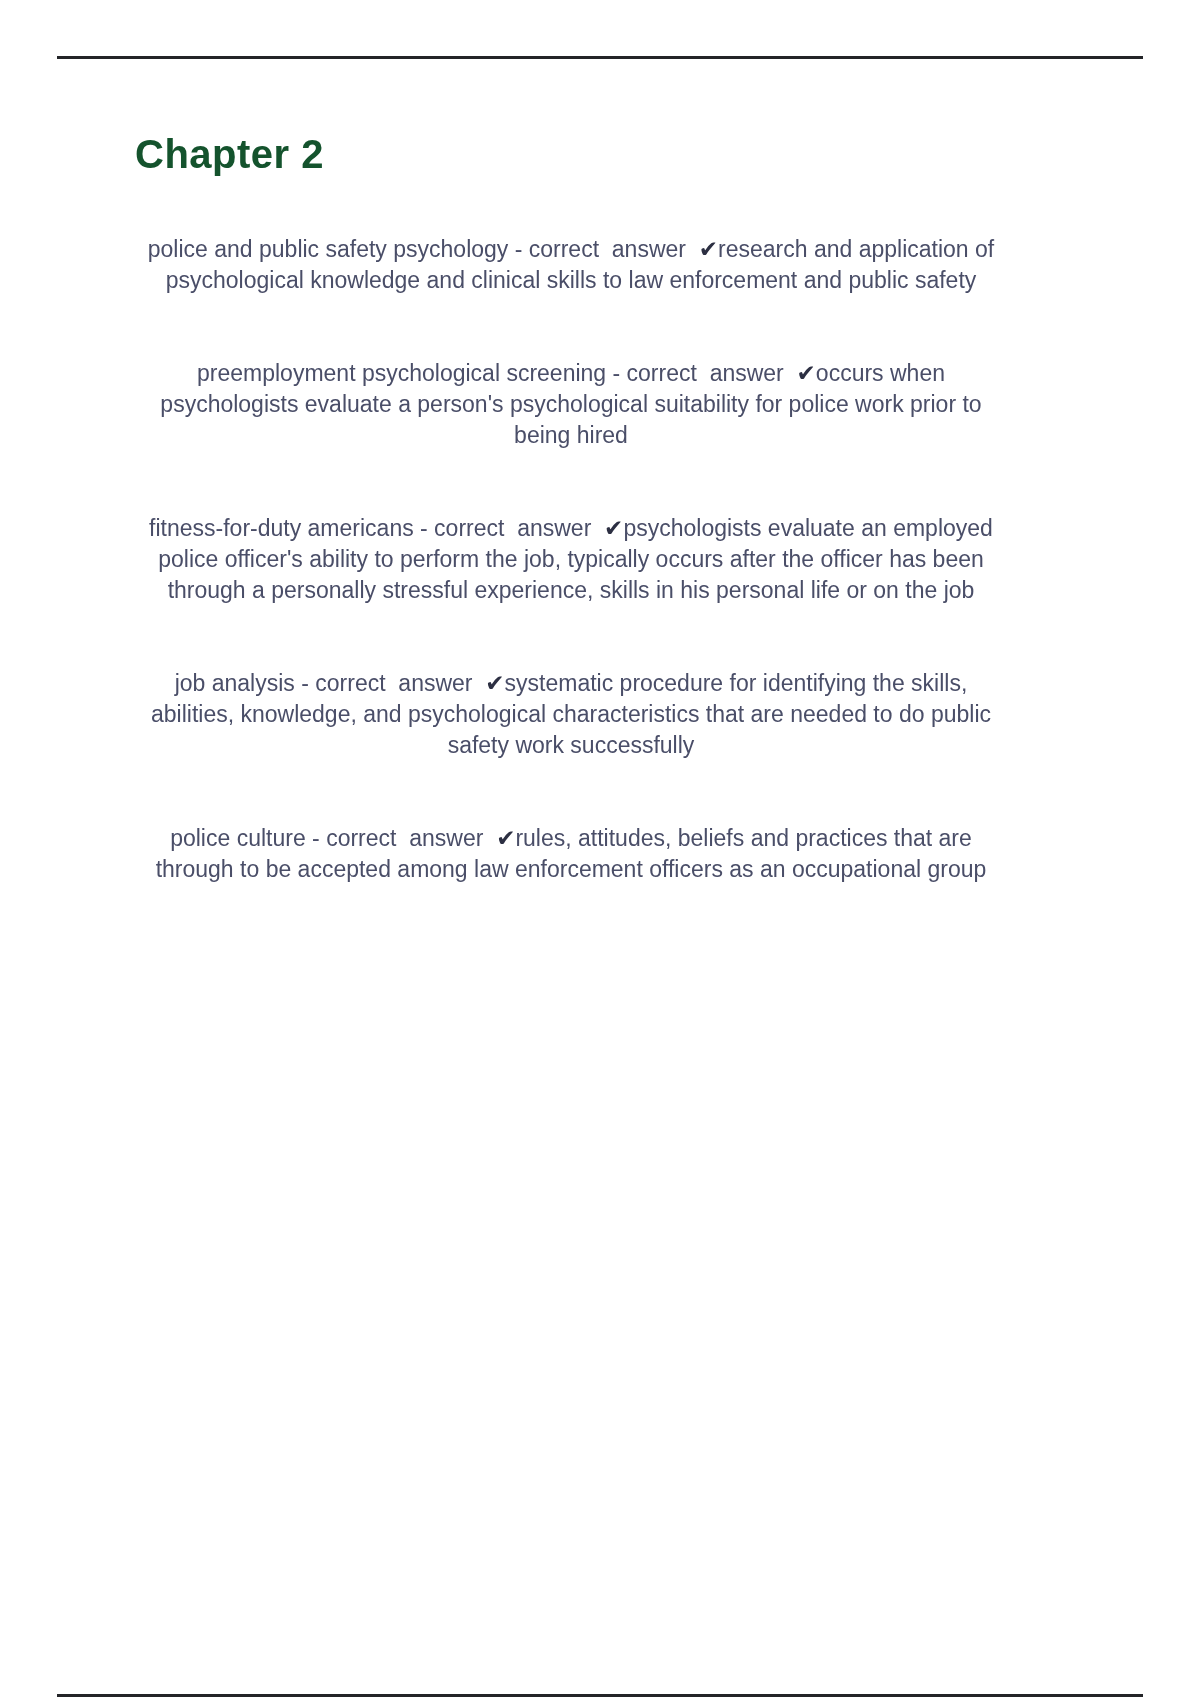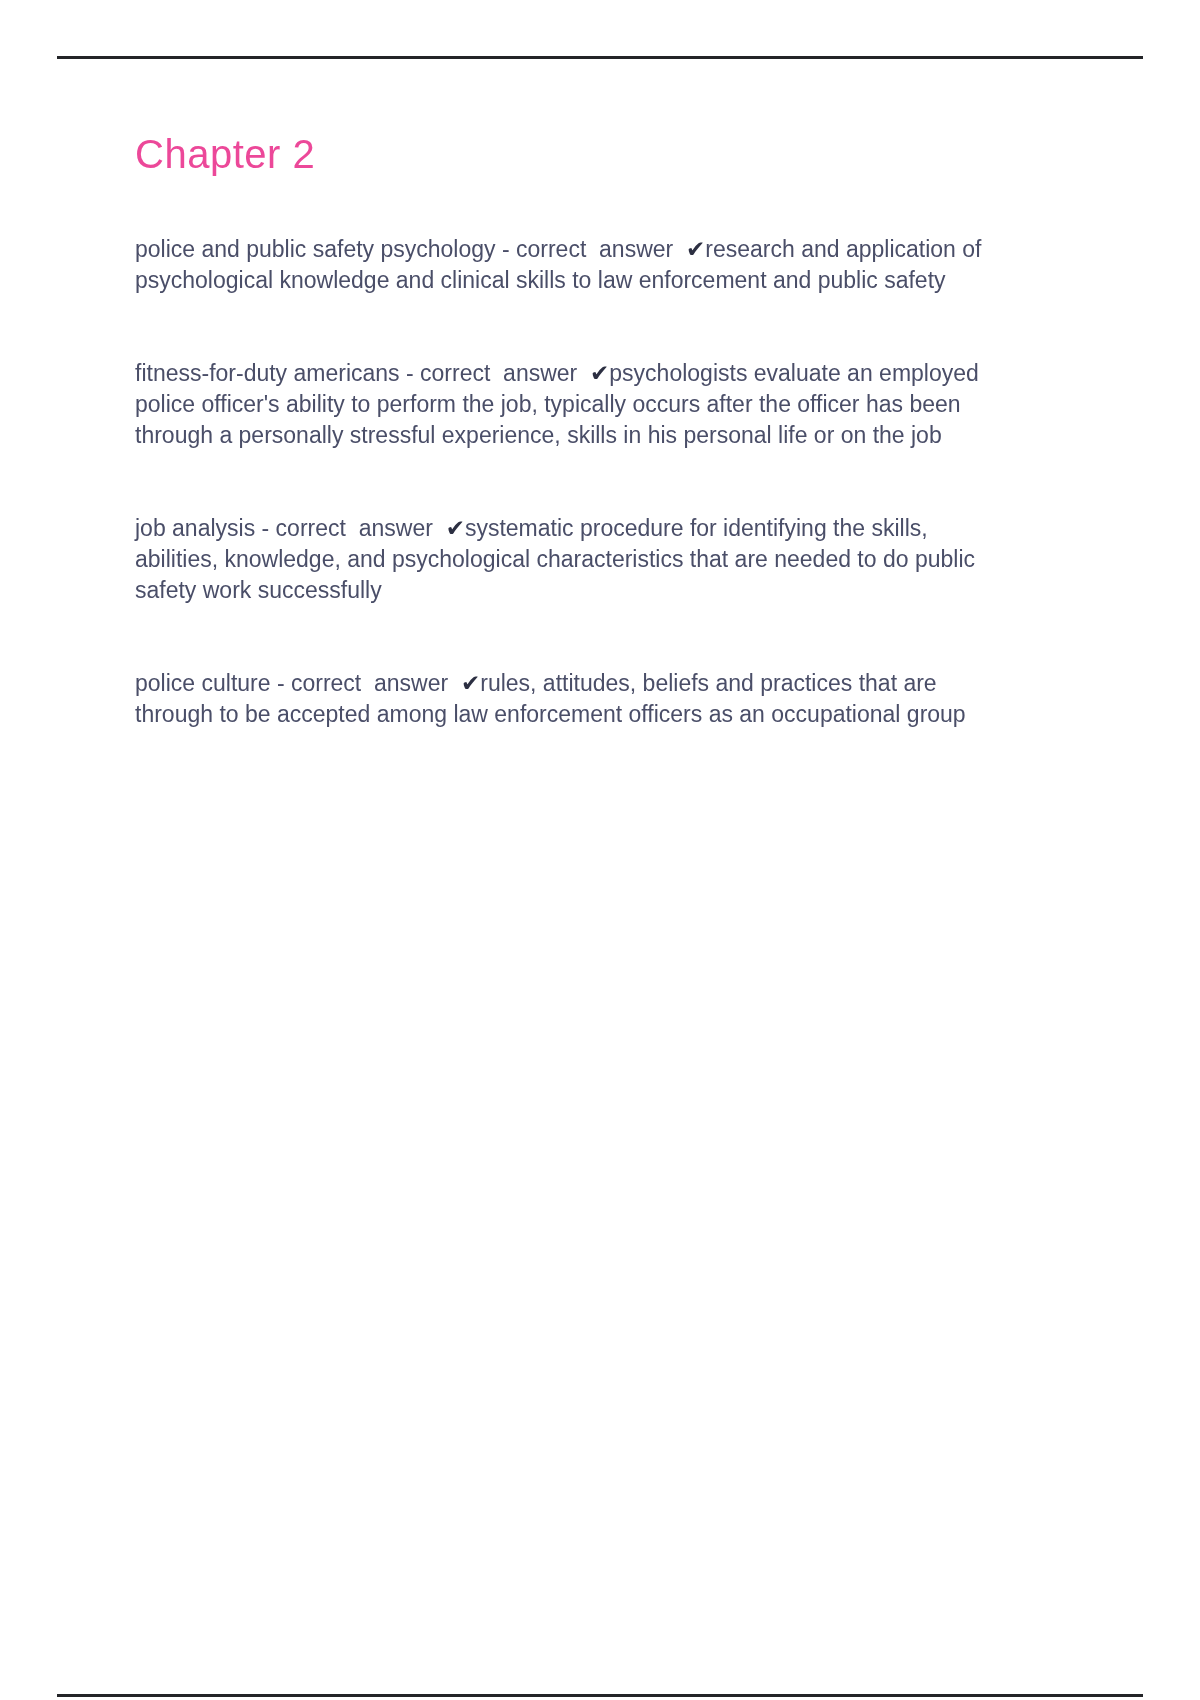--- a/index.html
+++ b/index.html
@@ -23,25 +23,25 @@
   .content {
     position: absolute;
     left: 135px;
     top: 0;
     width: 872px;
   }
   h1.doc-title {
     margin: 130px 0 16px 0;
     font-size: 40px;
     line-height: 48px;
-    font-weight: normal;
-    color: #ec4899;
+    font-weight: bold;
+    color: #14532d;
     letter-spacing: 0.5px;
   }
-  .cards { margin-top: 56px; }
+  .cards { margin-top: 56px; text-align: center; }
   p.card {
     margin: 0 0 62px 0;
     font-size: 23px;
     line-height: 31px;
     color: #4a4e68;
     white-space: pre-wrap;
   }
   p.card .check {
     color: #2c2f42;
     font-weight: normal;
@@ -51,20 +51,21 @@
 <body>
 
 <div class="page-rule top"></div>
 
 <div class="content">
   <h1 class="doc-title">Chapter 2</h1>
 
   <div class="cards">
     <p class="card"><span>police and public safety psychology - correct  answer  </span><span class="check">✔</span><span>research and application of psychological knowledge and clinical skills to law enforcement and public safety</span></p>
 
+    <p class="card"><span>preemployment psychological screening - correct  answer  </span><span class="check">✔</span><span>occurs when psychologists evaluate a person's psychological suitability for police work prior to being hired</span></p>
 
     <p class="card"><span>fitness-for-duty americans - correct  answer  </span><span class="check">✔</span><span>psychologists evaluate an employed police officer's ability to perform the job, typically occurs after the officer has been through a personally stressful experience, skills in his personal life or on the job</span></p>
 
     <p class="card"><span>job analysis - correct  answer  </span><span class="check">✔</span><span>systematic procedure for identifying the skills, abilities, knowledge, and psychological characteristics that are needed to do public safety work successfully</span></p>
 
     <p class="card"><span>police culture - correct  answer  </span><span class="check">✔</span><span>rules, attitudes, beliefs and practices that are through to be accepted among law enforcement officers as an occupational group</span></p>
 
 
   </div>
 </div>

